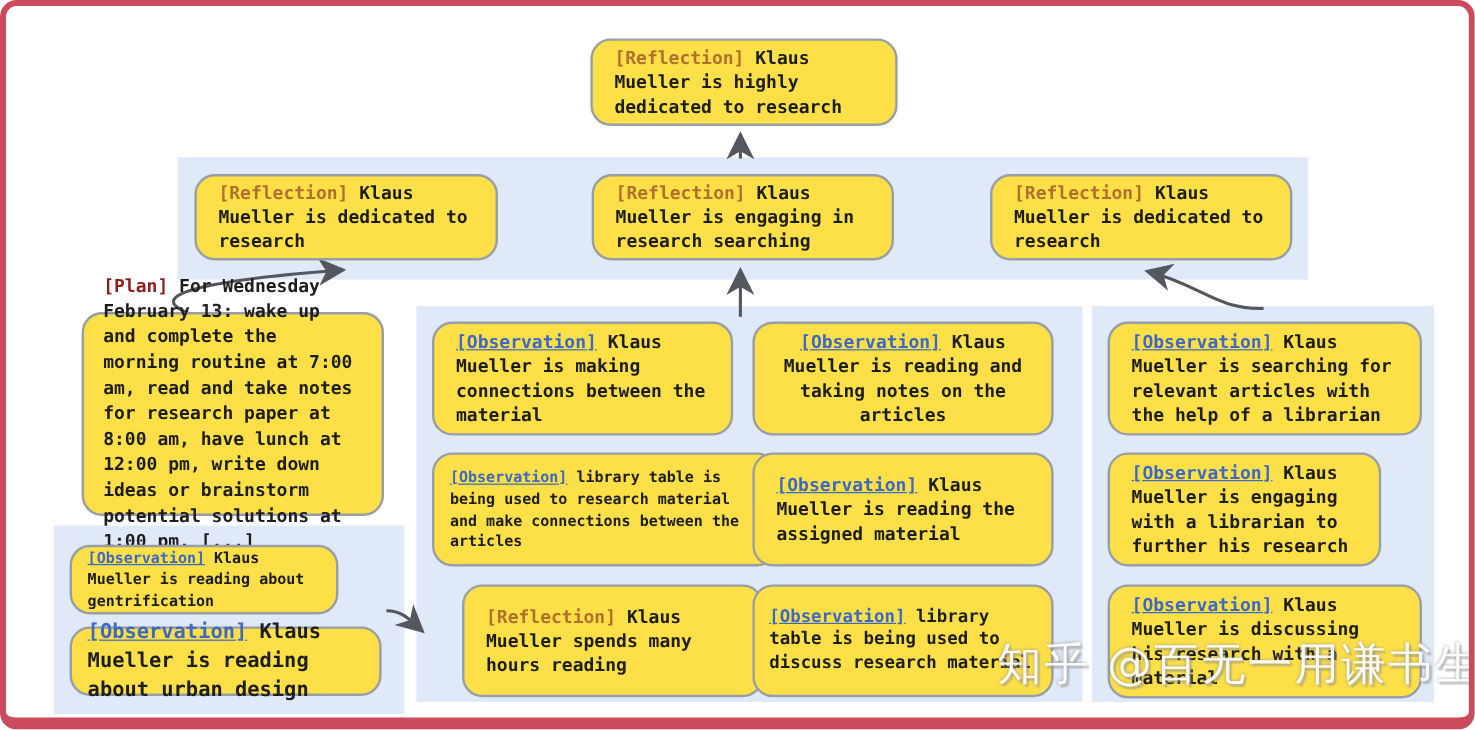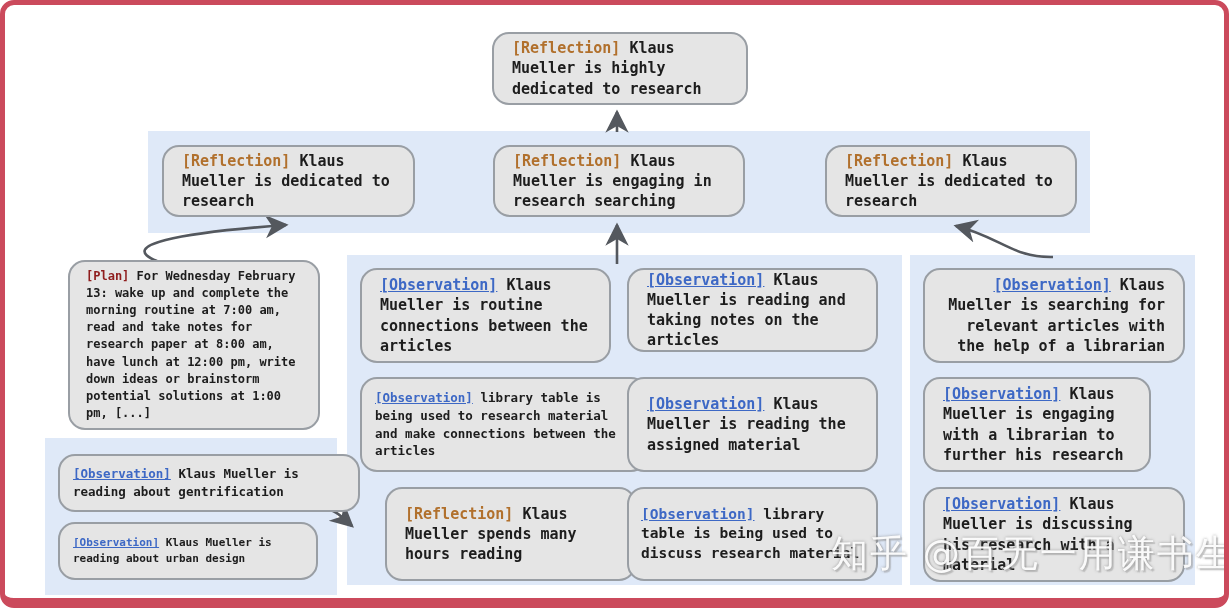--- a/index.html
+++ b/index.html
@@ -13,43 +13,43 @@
     border:5px solid var(--frame); border-bottom-width:10px; border-radius:14px;
     font-family:"DejaVu Sans Mono","Liberation Mono",monospace; font-weight:bold;
     color:var(--text);
   }
   .band{position:absolute; background:var(--band);}
   .band-row2{left:143px; top:126px; width:942px; height:102px;}
   .band-mid{left:342px; top:250px; width:555px; height:330px;}
   .band-right{left:905px; top:250px; width:285px; height:330px;}
   .band-left{left:40px; top:433px; width:292px; height:157px;}
   .node{
-    position:absolute; box-sizing:border-box; background:#e5e5e5;
+    position:absolute; box-sizing:border-box; background:#fde047;
     border:2.5px solid var(--border); border-radius:17px;
     display:flex; flex-direction:column; justify-content:center;
     padding:6px 18px; font-size:15px; line-height:1.35;
   }
   .node p{margin:0;}
   .tag-ref{color:var(--reflection);}
   .tag-obs{color:var(--observation);text-decoration:underline;}
   .tag-plan{color:var(--plan);}
   .n-top{left:487px; top:27px; width:256px; height:73px;}
   .n-r2a{left:157px; top:140px; width:253px; height:72px;}
   .n-r2b{left:488px; top:140px; width:252px; height:72px;}
   .n-r2c{left:820px; top:140px; width:252px; height:72px;}
-  .n-plan{left:63px; top:255px; width:252px; height:170px; font-size:12px; line-height:1.42; padding:6px 16px;}
-  .n-lobs1{left:53px; top:449px; width:302px; height:58px; font-size:12.5px; line-height:1.42; padding:6px 13px;}
-  .n-lobs2{left:53px; top:517px; width:260px; height:58px; font-size:11px; line-height:1.42; padding:6px 13px;}
+  .n-plan{left:63px; top:255px; width:252px; height:170px; font-size:15px; line-height:1.42; padding:6px 16px;}
+  .n-lobs1{left:53px; top:449px; width:224px; height:58px; font-size:12.5px; line-height:1.42; padding:6px 13px;}
+  .n-lobs2{left:53px; top:517px; width:260px; height:58px; font-size:17px; line-height:1.42; padding:6px 13px;}
   .n-ma1{left:355px; top:263px; width:251px; height:95px;}
   .n-ma2{left:355px; top:372px; width:288px; height:95px; font-size:12.5px; line-height:1.42; padding:8px 13px;}
   .n-ma3{left:361px; top:482px; width:251px; height:94px;margin-left:19px;}
-  .n-mb1{left:622px; top:263px; width:251px; height:84px;}
+  .n-mb1{left:622px; top:263px; width:251px; height:95px;text-align:center;}
   .n-mb2{left:622px; top:372px; width:251px; height:95px;}
   .n-mb3{left:622px; top:482px; width:251px; height:94px; font-size:14.5px; padding:6px 12px;}
-  .n-rt1{left:918px; top:263px; width:262px; height:95px;text-align:right;}
+  .n-rt1{left:918px; top:263px; width:262px; height:95px;}
   .n-rt2{left:918px; top:372px; width:228px; height:95px;}
   .n-rt3{left:918px; top:482px; width:262px; height:95px;}
   .arrows{position:absolute; left:0; top:0; width:1229px; height:608px; pointer-events:none;}
   .arrows path{stroke:var(--arrow); stroke-width:2.6; fill:none;}
   .arrows .head{fill:var(--arrow); stroke:none;}
   .watermark{
     position:absolute; left:826px; top:524px; font-size:37px; font-weight:normal;
     font-family:"DejaVu Sans","Liberation Sans",sans-serif;
     color:rgba(255,255,255,0.93); letter-spacing:2px; white-space:nowrap;
     text-shadow:0 0 3px rgba(130,130,130,0.75), 2px 2px 1px rgba(150,150,150,0.45);
@@ -109,21 +109,21 @@
     <span>Klaus Mueller is reading about gentrification</span></p>
   </div>
 
   <div class="node n-lobs2">
     <p><span class="tag-obs">[Observation]</span>
     <span>Klaus Mueller is reading about urban design</span></p>
   </div>
 
   <div class="node n-ma1">
     <p><span class="tag-obs">[Observation]</span>
-    <span>Klaus Mueller is routine connections between the articles</span></p>
+    <span>Klaus Mueller is making connections between the material</span></p>
   </div>
 
   <div class="node n-ma2">
     <p><span class="tag-obs">[Observation]</span>
     <span>library table is being used to research material and make connections between the articles</span></p>
   </div>
 
   <div class="node n-ma3">
     <p><span class="tag-ref">[Reflection]</span>
     <span>Klaus Mueller spends many hours reading</span></p>

